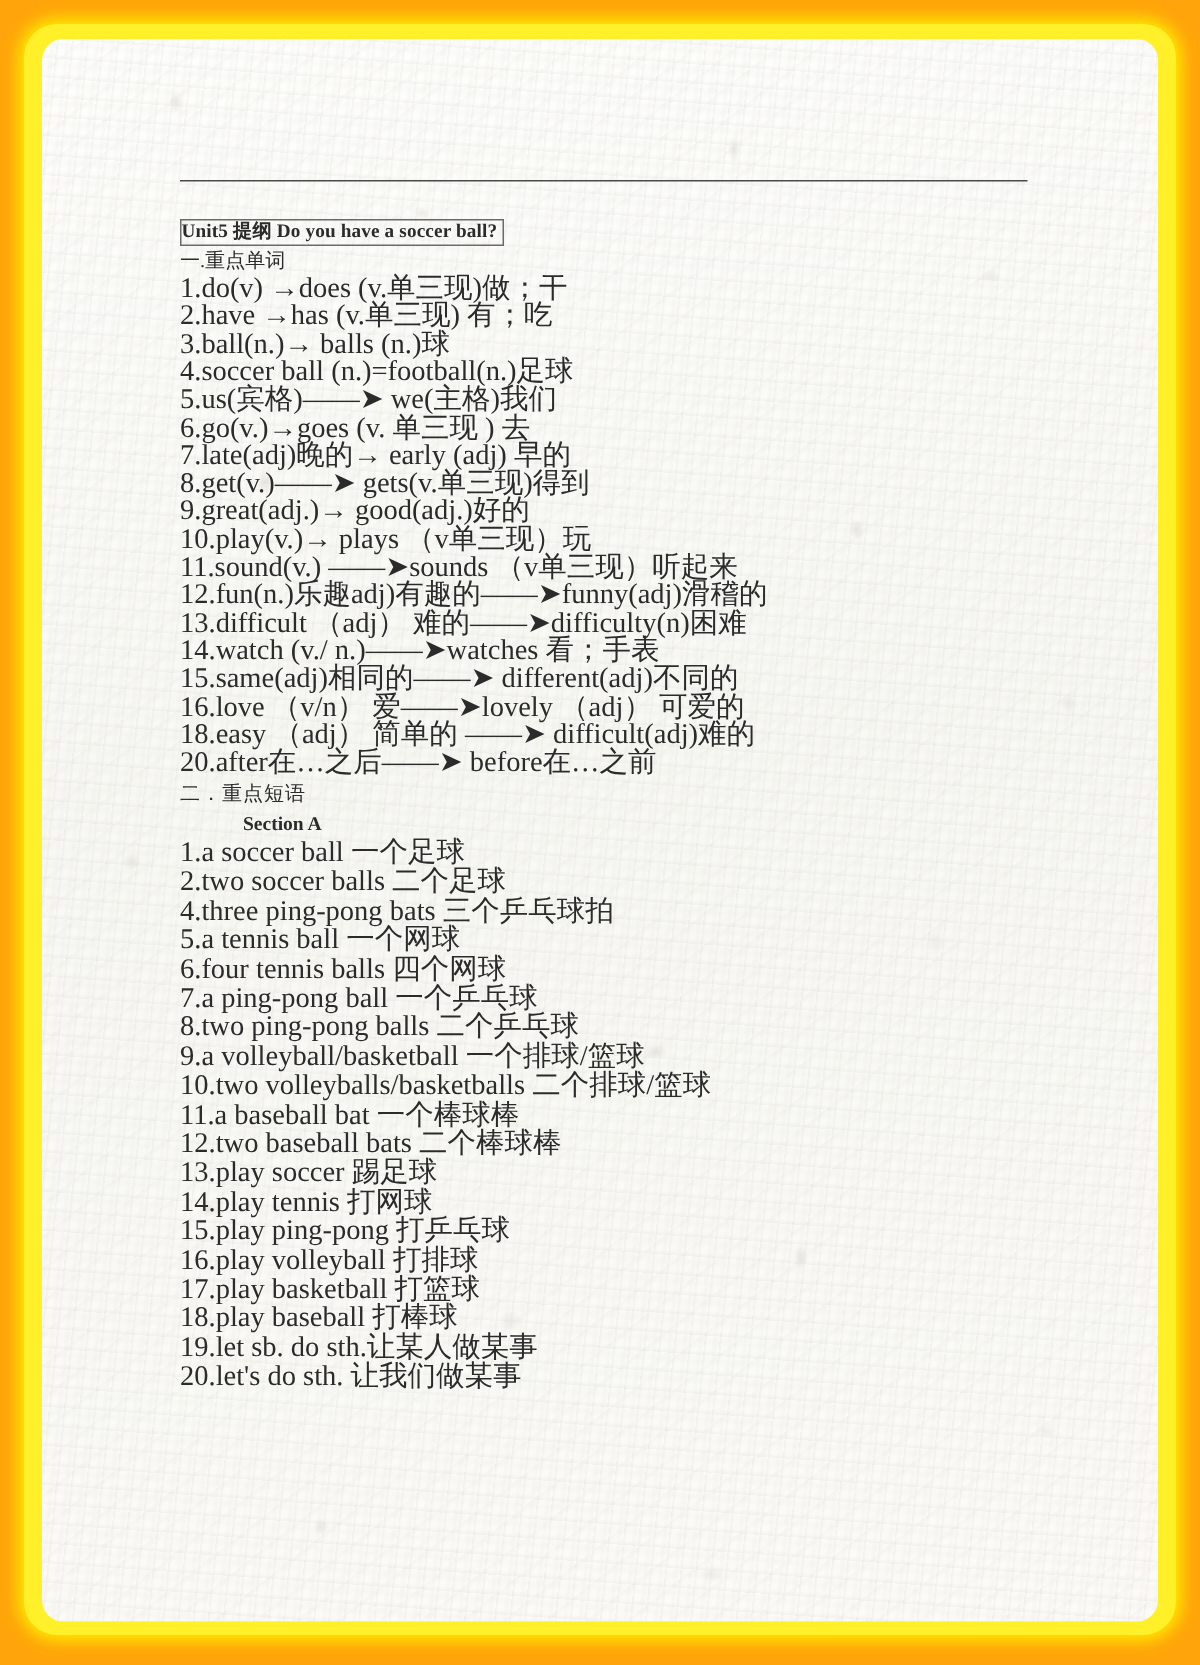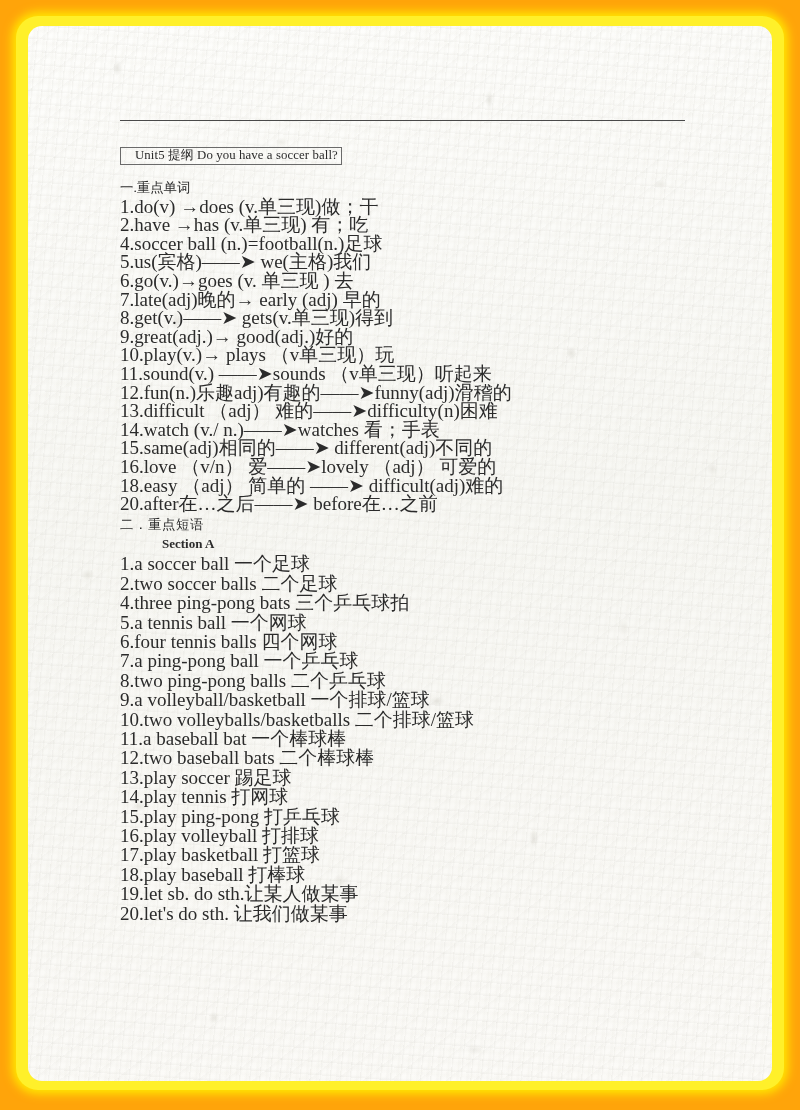--- a/index.html
+++ b/index.html
@@ -90,27 +90,27 @@
   hr.rule {
     border: 0;
     border-top: 1.6px solid #4a4a4a;
     margin: 0 0 24px 0;
     width: 565px;
   }
 
   .doc-title {
     display: inline-block;
     border: 1px solid #6a6a6a;
-    padding: 0 3px 1px 14px;
-    font-weight: normal;
+    padding: 0 3px 1px 0;
+    font-weight: bold;
     font-size: 12.8px;
     line-height: 15px;
     letter-spacing: .1px;
     white-space: nowrap;
-    margin-bottom: 14px;
+    margin-bottom: 1px;
   }
 
   .sec-head {
     font-size: 13.4px;
     line-height: 18.6px;
     white-space: nowrap;
   }
   .sec-head.phrase-head {
     letter-spacing: .6px;
     margin-top: 2px;
@@ -145,20 +145,21 @@
 
       <div class="doc-title">Unit5  提纲  Do you have a soccer ball?</div>
 
       
       <div>
         <div class="sec-head">一.重点单词</div>
 
         <div class="vocab-list">
           <div class="line">1.do(v)  →does (v.单三现)做；干</div>
           <div class="line">2.have  →has (v.单三现)  有；吃</div>
+          <div class="line">3.ball(n.)→ balls (n.)球</div>
           <div class="line">4.soccer ball (n.)=football(n.)足球</div>
           <div class="line">5.us(宾格)——➤ we(主格)我们</div>
           <div class="line">6.go(v.)→goes  (v. 单三现    ) 去</div>
           <div class="line">7.late(adj)晚的→ early (adj) 早的</div>
           <div class="line">8.get(v.)——➤ gets(v.单三现)得到</div>
           <div class="line">9.great(adj.)→ good(adj.)好的</div>
           <div class="line">10.play(v.)→ plays （v单三现）玩</div>
           <div class="line">11.sound(v.) ——➤sounds （v单三现）听起来</div>
           <div class="line">12.fun(n.)乐趣adj)有趣的——➤funny(adj)滑稽的</div>
           <div class="line">13.difficult （adj） 难的——➤difficulty(n)困难</div>

